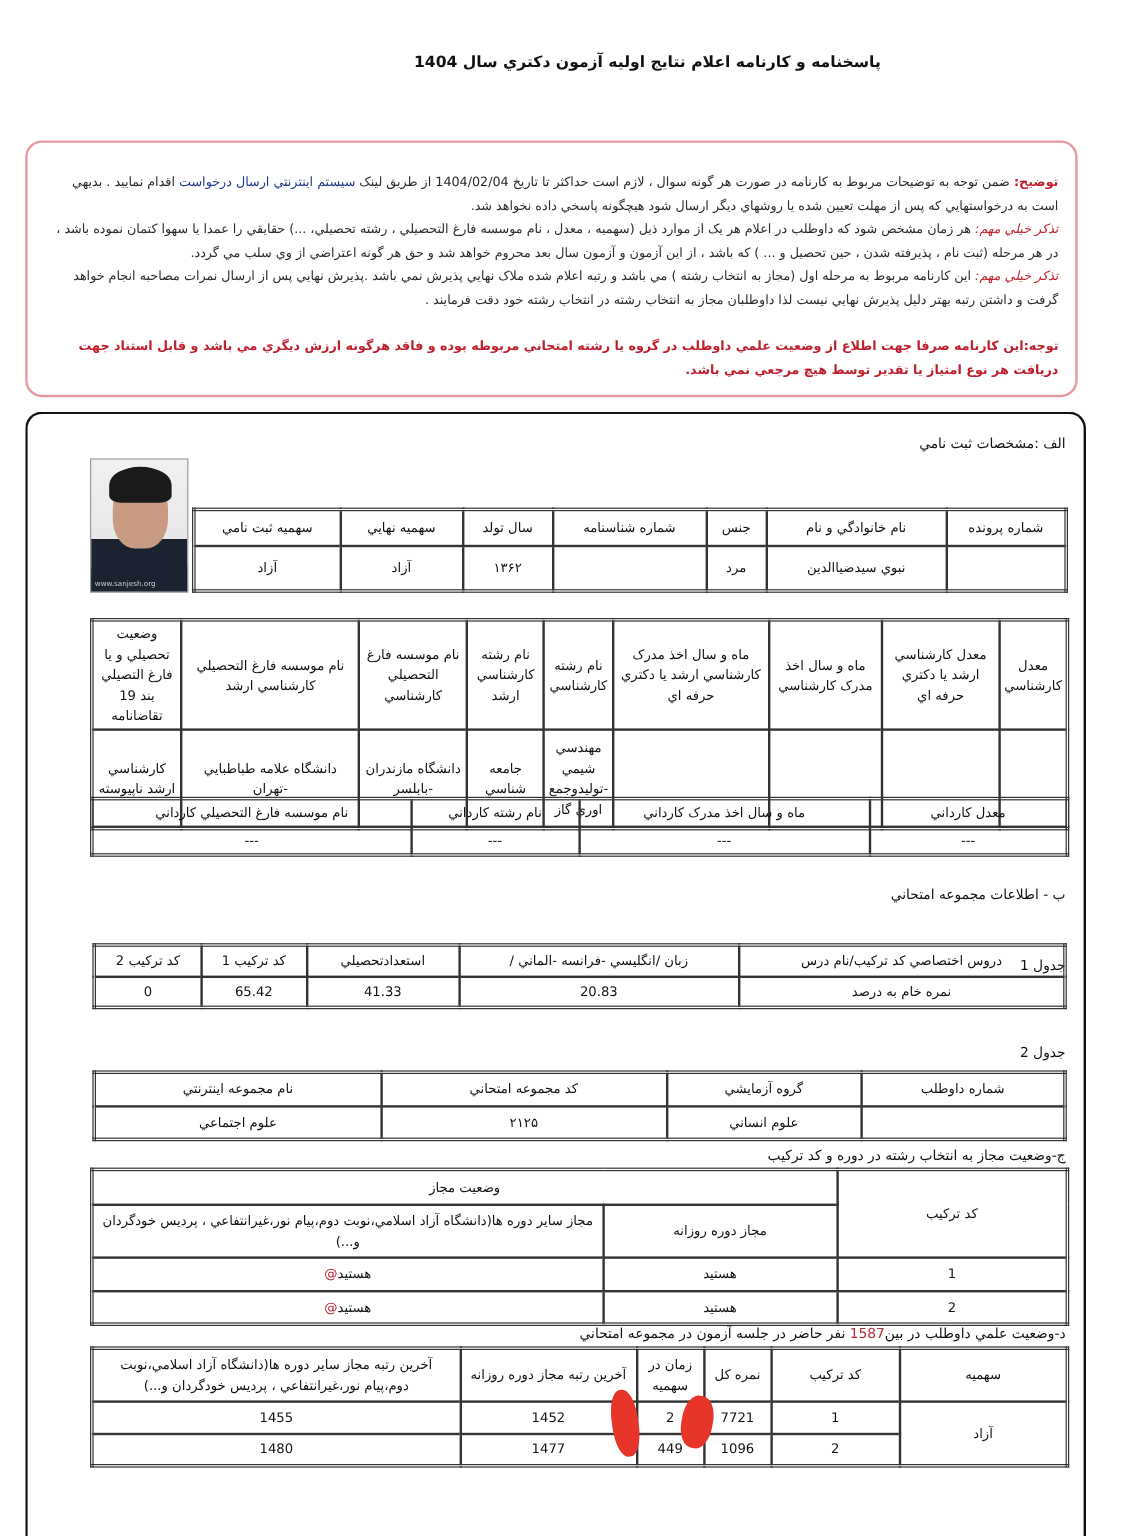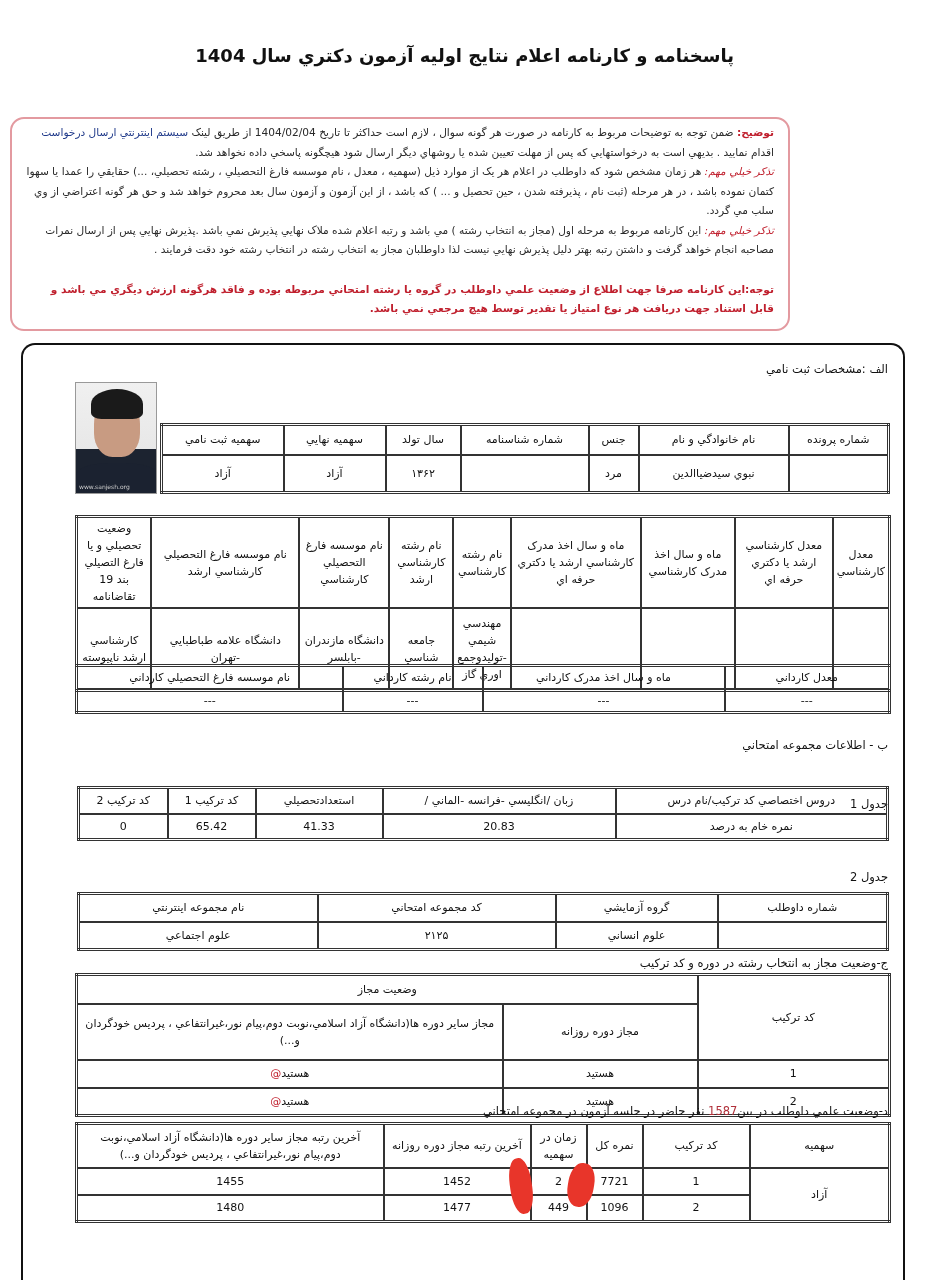--- a/index.html
+++ b/index.html
@@ -1,23 +1,23 @@
 <!DOCTYPE html>
 <html><head>
 <meta charset="utf-8">
 <style>
   * { box-sizing: border-box; margin: 0; padding: 0; }
   html, body { width: 936px; height: 1280px; background: #ffffff; overflow: hidden; }
   body { font-family: "DejaVu Sans", "Liberation Sans", sans-serif; color: #111; position: relative; direction: rtl; }
 
-  .page-title { position: absolute; top: 45px; right: 202px; font-size: 18px; font-weight: bold; white-space: nowrap; }
+  .page-title { position: absolute; top: 45px; right: 202px; font-size: 13px; font-weight: bold; white-space: nowrap; }
 
   .notice {
-    position: absolute; top: 117px; left: 10px; width: 780px; height: 214px;
-    border: 2px solid #e39aa0; border-radius: 14px; padding: 4px 14px 10px 14px;
+    position: absolute; top: 117px; left: 21px; width: 877px; height: 214px;
+    border: 2px solid #e39aa0; border-radius: 14px; padding: 24px 14px 10px 14px;
     font-size: 10.6px; line-height: 19.5px; color: #2a2a2a; text-align: right;
   }
   .notice p { margin: 0; }
   .notice .lbl-red { color: #c0202e; font-weight: bold; }
   .notice .lbl-plain { color: #c0202e; font-style: italic; }
   .notice .blue { color: #203a8a; }
   .notice .bold-red { color: #c0202e; font-weight: bold; margin-top: 20px; }
 
   .main-box {
     position: absolute; top: 343px; left: 21px; width: 884px; height: 960px;
@@ -183,21 +183,21 @@
   </table>
 
 <div class="sec-title" style="top:956px; right:48px;">ج-وضعيت مجاز به انتخاب رشته در دوره و کد ترکيب</div>
 
 <table class="double" style="top:973px; left:75px; width:816px;">
   <tbody>
       <tr style="height:29px;">
     <th rowspan="2" style="width:192px;">کد ترکيب</th>
     <th colspan="2">وضعيت مجاز</th>
   </tr>
-  <tr style="height:56px;">
+  <tr style="height:44px;">
     <th style="width:195px;">مجاز دوره روزانه</th>
     <th>مجاز ساير دوره ها(دانشگاه آزاد اسلامي،نوبت دوم،پيام نور،غيرانتفاعي ، پرديس خودگردان و...)</th>
   </tr>
   <tr style="height:28px;">
     <td>1</td>
     <td>هستيد</td>
     <td><span>هستيد</span><span class="at-sign">@</span></td>
   </tr>
   <tr style="height:28px;">
     <td>2</td>

